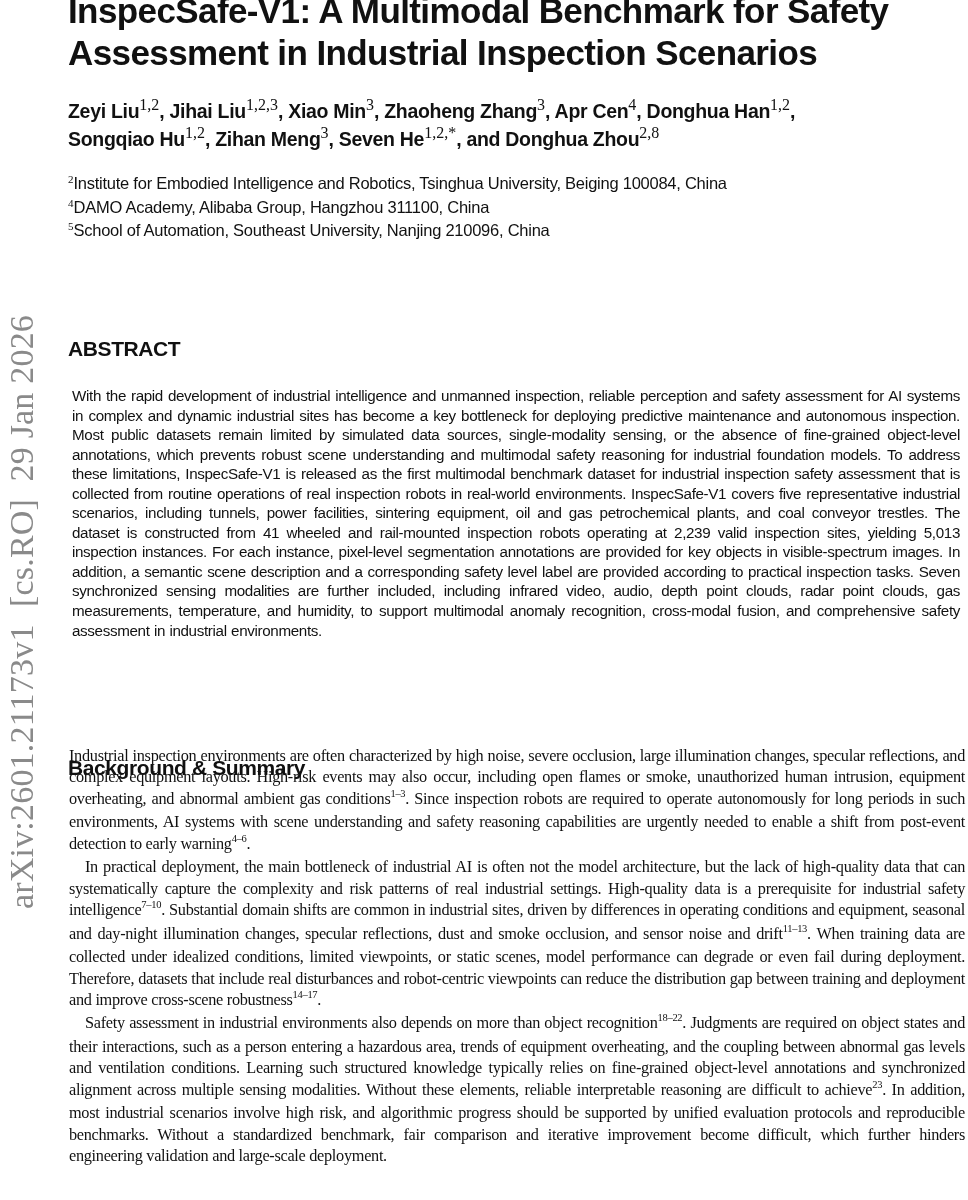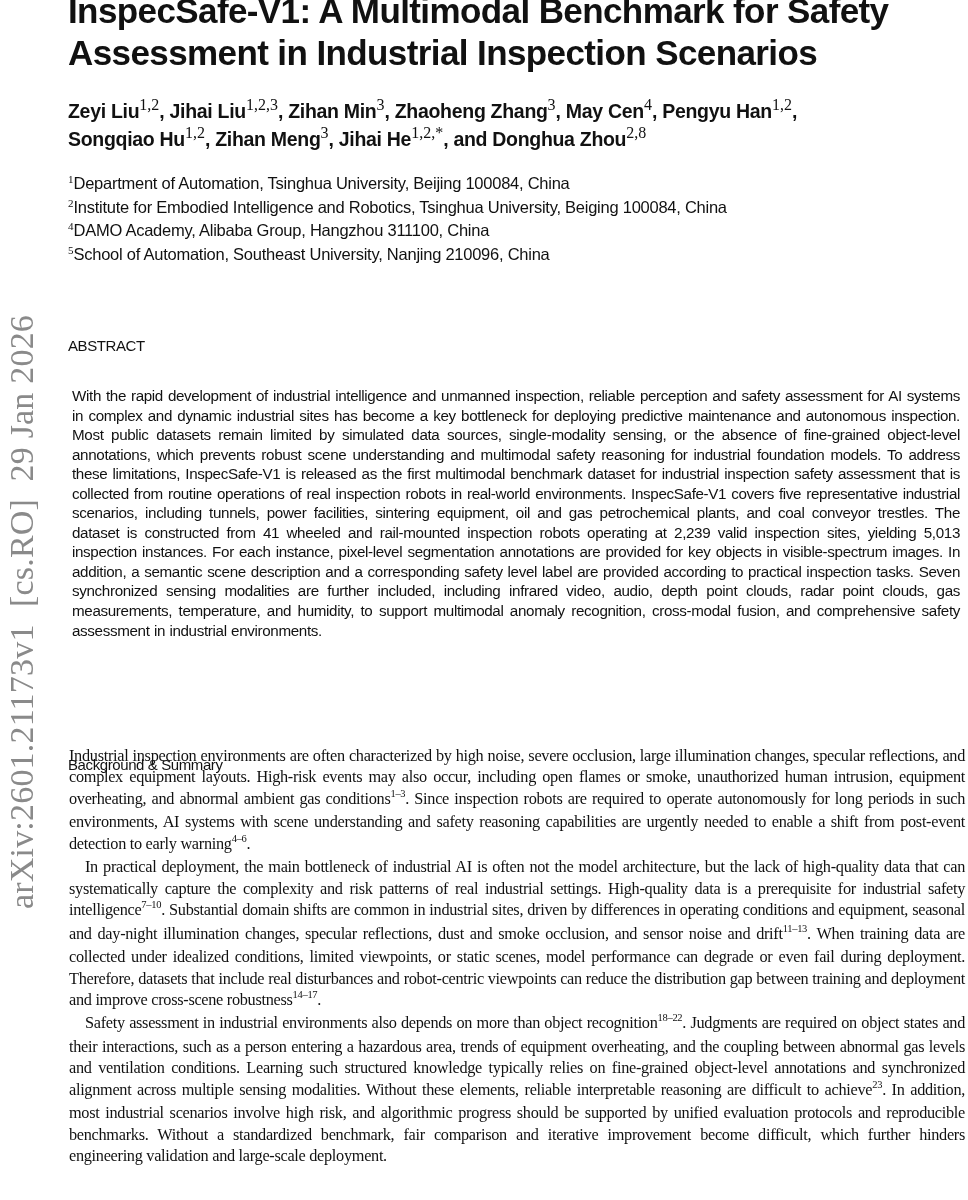--- a/index.html
+++ b/index.html
@@ -39,21 +39,21 @@
     position: absolute; left: 68px; top: 173px; width: 890px;
     font-family: "Liberation Sans", "DejaVu Sans", sans-serif;
     font-size: 16.5px; line-height: 21.6px; letter-spacing: -0.25px;
   }
   .affils sup { font-size: 11px; top: -6px; }
   .affil-line { white-space: nowrap; }
 
   .section-heading {
     position: absolute; left: 68px;
     font-family: "Liberation Sans", "DejaVu Sans", sans-serif;
-    font-weight: normal; font-size: 15px; margin: 0; letter-spacing: -0.4px;
+    font-weight: bold; font-size: 21px; margin: 0; letter-spacing: -0.4px;
   }
   .h-abstract { top: 337px; }
   .h-background { top: 756px; }
 
   .abstract-text {
     position: absolute; left: 72px; top: 386px; width: 888px;
     font-family: "Liberation Sans", "DejaVu Sans", sans-serif;
     font-size: 15.2px; line-height: 19.55px; text-align: justify;
     letter-spacing: -0.35px; word-spacing: 0.5px; margin: 0;
   }
@@ -74,26 +74,25 @@
 <div class="arxiv-stamp">
   <span>arXiv:2601.21173v1</span>&nbsp;&nbsp;<span>[cs.RO]</span>&nbsp;&nbsp;<span>29 Jan 2026</span>
 </div>
 
 <h1 class="title">
   <span>InspecSafe-V1: A Multimodal Benchmark for Safety</span><br>
   <span>Assessment in Industrial Inspection Scenarios</span>
 </h1>
 
 <div class="authors">
-  <span><span>Zeyi Liu</span><sup>1,2</sup><span>, </span></span><span><span>Jihai Liu</span><sup>1,2,3</sup><span>, </span></span><span><span>Zihan Min</span><sup>3</sup><span>, </span></span><span><span>Zhaoheng Zhang</span><sup>3</sup><span>, </span></span><span><span>May Cen</span><sup>4</sup><span>, </span></span><span><span>Pengyu Han</span><sup>1,2</sup><span>,</span></span><br>
-  <span><span>Songqiao Hu</span><sup>1,2</sup><span>, </span></span><span><span>Zihan Meng</span><sup>3</sup><span>, </span></span><span><span>Jihai He</span><sup>1,2,*</sup><span>, and </span></span><span><span>Donghua Zhou</span><sup>2,8</sup><span></span></span>
+  <span><span>Zeyi Liu</span><sup>1,2</sup><span>, </span></span><span><span>Jihai Liu</span><sup>1,2,3</sup><span>, </span></span><span><span>Xiao Min</span><sup>3</sup><span>, </span></span><span><span>Zhaoheng Zhang</span><sup>3</sup><span>, </span></span><span><span>Apr Cen</span><sup>4</sup><span>, </span></span><span><span>Donghua Han</span><sup>1,2</sup><span>,</span></span><br>
+  <span><span>Songqiao Hu</span><sup>1,2</sup><span>, </span></span><span><span>Zihan Meng</span><sup>3</sup><span>, </span></span><span><span>Seven He</span><sup>1,2,*</sup><span>, and </span></span><span><span>Donghua Zhou</span><sup>2,8</sup><span></span></span>
 </div>
 
 <div class="affils">
-  <div class="affil-line"><sup>1</sup><span>Department of Automation, Tsinghua University, Beijing 100084, China</span></div>
   <div class="affil-line"><sup>2</sup><span>Institute for Embodied Intelligence and Robotics, Tsinghua University, Beiging 100084, China</span></div>
   <div class="affil-line"><sup>4</sup><span>DAMO Academy, Alibaba Group, Hangzhou 311100, China</span></div>
   <div class="affil-line"><sup>5</sup><span>School of Automation, Southeast University, Nanjing 210096, China</span></div>
 </div>
 
 <h2 class="section-heading h-abstract">ABSTRACT</h2>
 <p class="abstract-text">With the rapid development of industrial intelligence and unmanned inspection, reliable perception and safety assessment for AI systems in complex and dynamic industrial sites has become a key bottleneck for deploying predictive maintenance and autonomous inspection.  Most public datasets remain limited by simulated data sources, single-modality sensing, or the absence of fine-grained object-level annotations, which prevents robust scene understanding and multimodal safety reasoning for industrial foundation models. To address these limitations, InspecSafe-V1 is released as the first multimodal benchmark dataset for industrial inspection safety assessment that is collected from routine operations of real inspection robots in real-world environments.  InspecSafe-V1 covers five representative industrial scenarios, including tunnels, power facilities, sintering equipment, oil and gas petrochemical plants, and coal conveyor trestles.  The dataset is constructed from 41 wheeled and rail-mounted inspection robots operating at 2,239 valid inspection sites, yielding 5,013 inspection instances. For each instance, pixel-level segmentation annotations are provided for key objects in visible-spectrum images.  In addition, a semantic scene description and a corresponding safety level label are provided according to practical inspection tasks. Seven synchronized sensing modalities are further included, including infrared video, audio, depth point clouds, radar point clouds, gas measurements, temperature, and humidity, to support multimodal anomaly recognition, cross-modal fusion, and comprehensive safety assessment in industrial environments.</p>
 
 <h2 class="section-heading h-background">Background &amp; Summary</h2>
 <div class="body-text">

